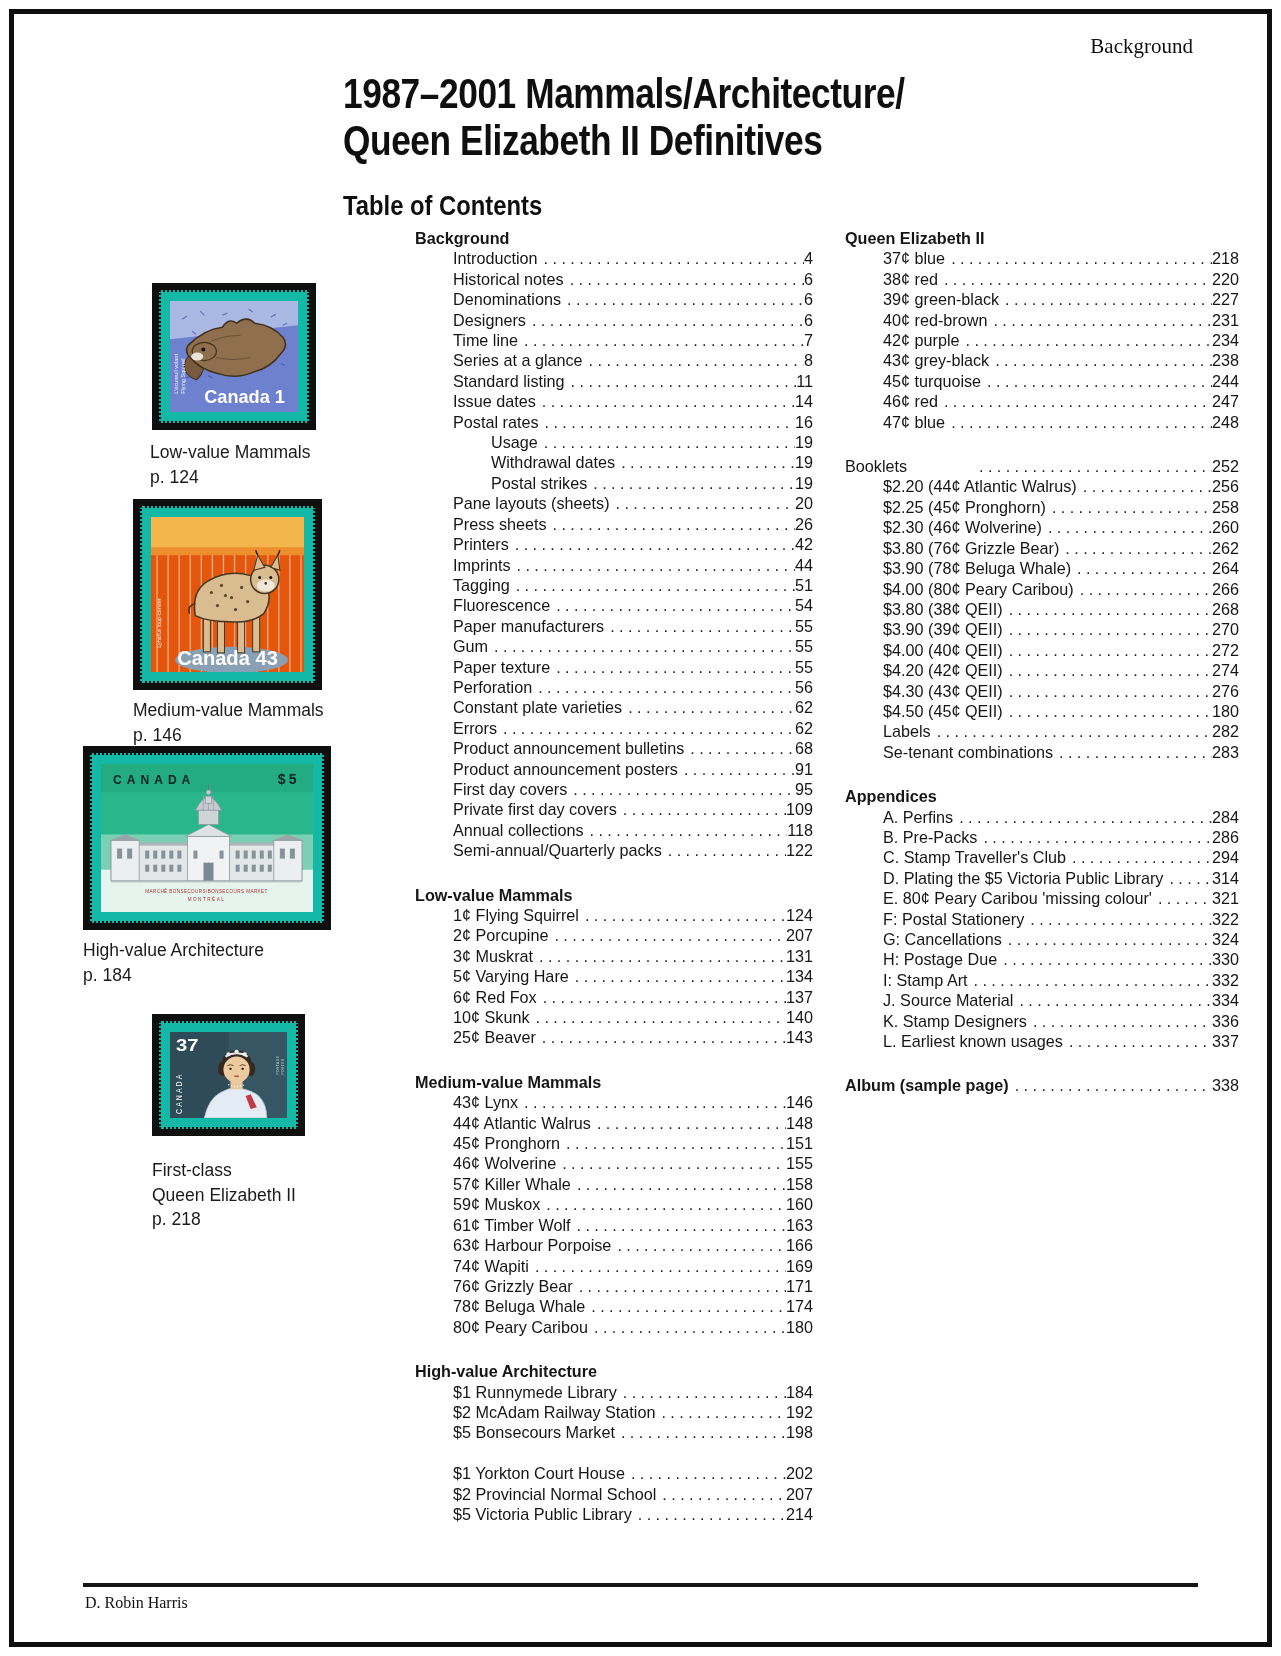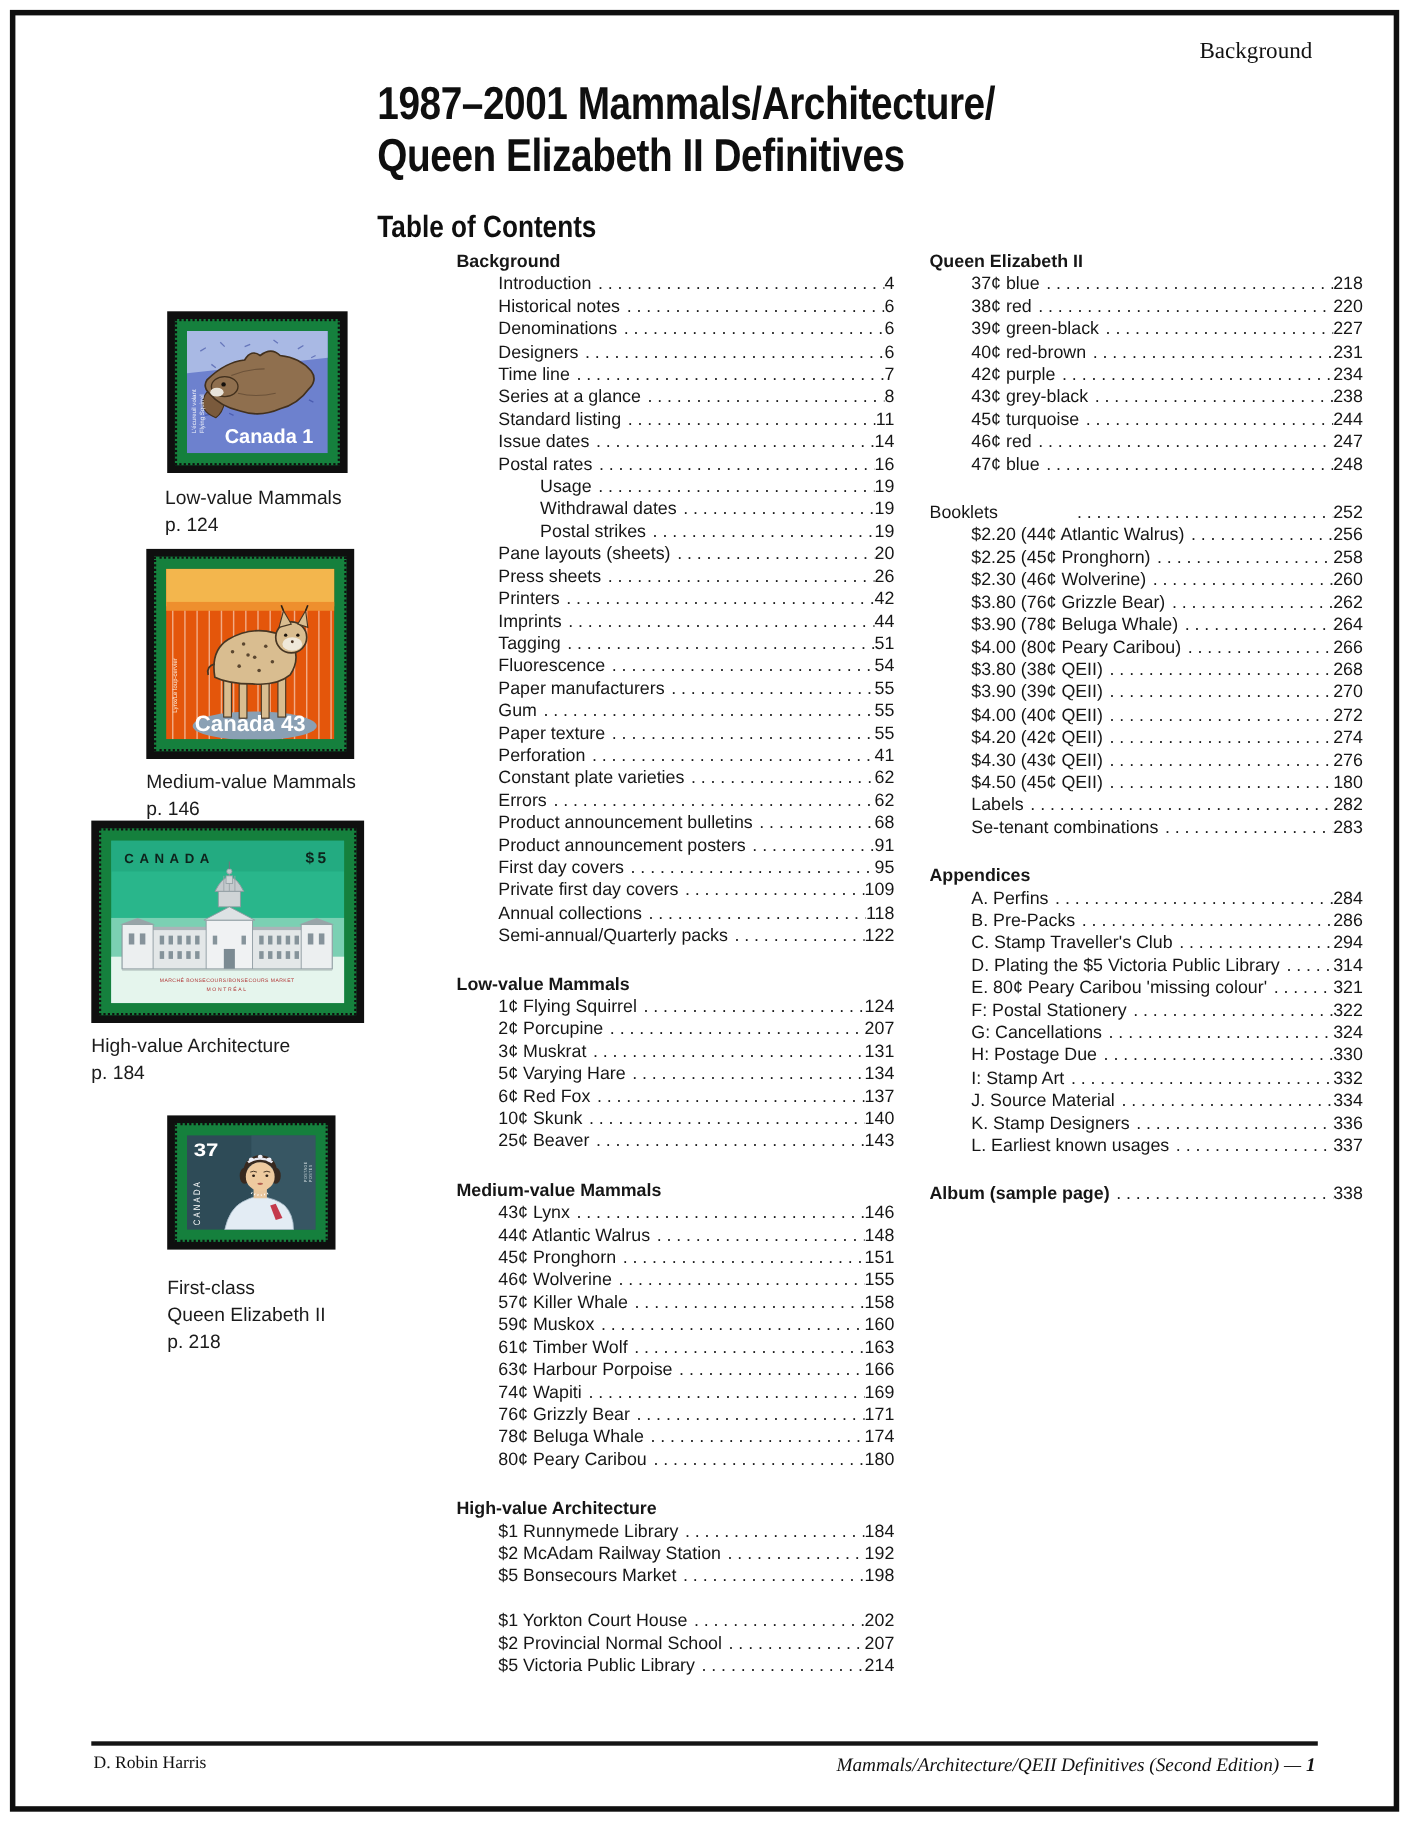--- a/index.html
+++ b/index.html
@@ -19,21 +19,21 @@
   .toc-row.indent-2{padding-left:76px;}
   .toc-row.bold .toc-label{font-weight:700;}
   .toc-label{white-space:nowrap;}
   .toc-label.tab{min-width:128px;}
   .toc-dots{flex:1;overflow:hidden;white-space:nowrap;padding:0 4px 0 6px;letter-spacing:4.4px;color:#1c1c1c;}
   .toc-dots::after{content:"................................................................................";}
   .toc-page{white-space:nowrap;}
   .toc-spacer{height:20.4px;}
 
   .stamp-frame{position:absolute;background:#0f0f0f;padding:7px;box-sizing:border-box;}
-  .stamp-paper{width:100%;height:100%;background:#15803d;border:2.5px dotted #0f0f0f;box-sizing:border-box;padding:9px;}
+  .stamp-paper{width:100%;height:100%;background:#14b8a6;border:2.5px dotted #0f0f0f;box-sizing:border-box;padding:9px;}
   .stamp-paper svg{width:100%;height:100%;display:block;font-family:"Liberation Sans",sans-serif;}
   .stamp-caption{position:absolute;font-size:17.5px;line-height:24.5px;color:#1b1b1b;}
 
   .footer-rule{position:absolute;left:83px;right:83px;top:1583px;height:3.5px;background:#141414;}
   .footer-left{position:absolute;left:85px;top:1594px;font-family:"Liberation Serif",serif;font-size:16px;color:#111;}
   .footer-right{position:absolute;right:85px;top:1594px;font-family:"Liberation Serif",serif;font-size:17.5px;font-style:italic;color:#111;}
   .footer-right .pagenum{font-weight:700;}
 </style>
 </head>
 <body>
@@ -342,21 +342,21 @@
           <span class="toc-page">55</span>
         </div>
         <div class="toc-row indent-1">
           <span class="toc-label">Paper texture</span>
           <span class="toc-dots"></span>
           <span class="toc-page">55</span>
         </div>
         <div class="toc-row indent-1">
           <span class="toc-label">Perforation</span>
           <span class="toc-dots"></span>
-          <span class="toc-page">41</span>
+          <span class="toc-page">56</span>
         </div>
         <div class="toc-row indent-1">
           <span class="toc-label">Constant plate varieties</span>
           <span class="toc-dots"></span>
           <span class="toc-page">62</span>
         </div>
         <div class="toc-row indent-1">
           <span class="toc-label">Errors</span>
           <span class="toc-dots"></span>
           <span class="toc-page">62</span>
@@ -731,16 +731,13 @@
         <div class="toc-row indent-0 bold">
           <span class="toc-label">Album (sample page)</span>
           <span class="toc-dots"></span>
           <span class="toc-page">338</span>
         </div>
       </div>
     </div>
 
   <div class="footer-rule"></div>
   <div class="footer-left">D. Robin Harris</div>
-  <div class="footer-right">
-    <span>Mammals/Architecture/QEII Definitives (Second Edition) — </span><span class="pagenum">1</span>
-  </div>
 </div>
 
 </body></html>

